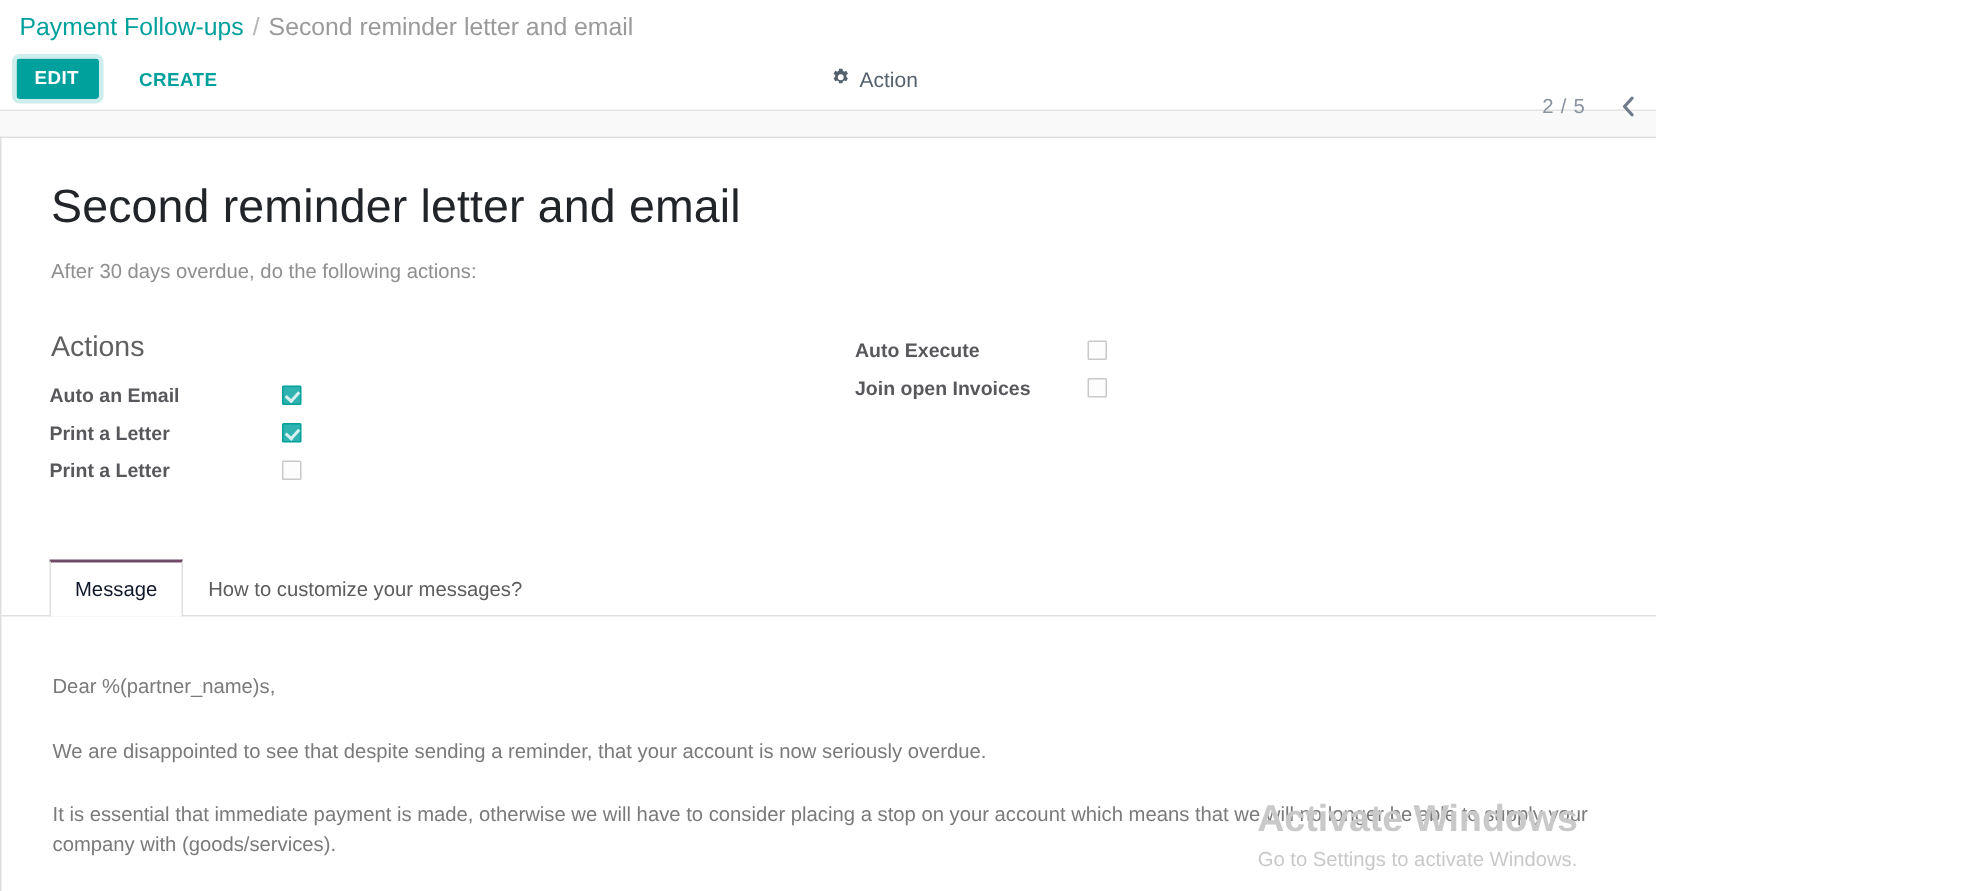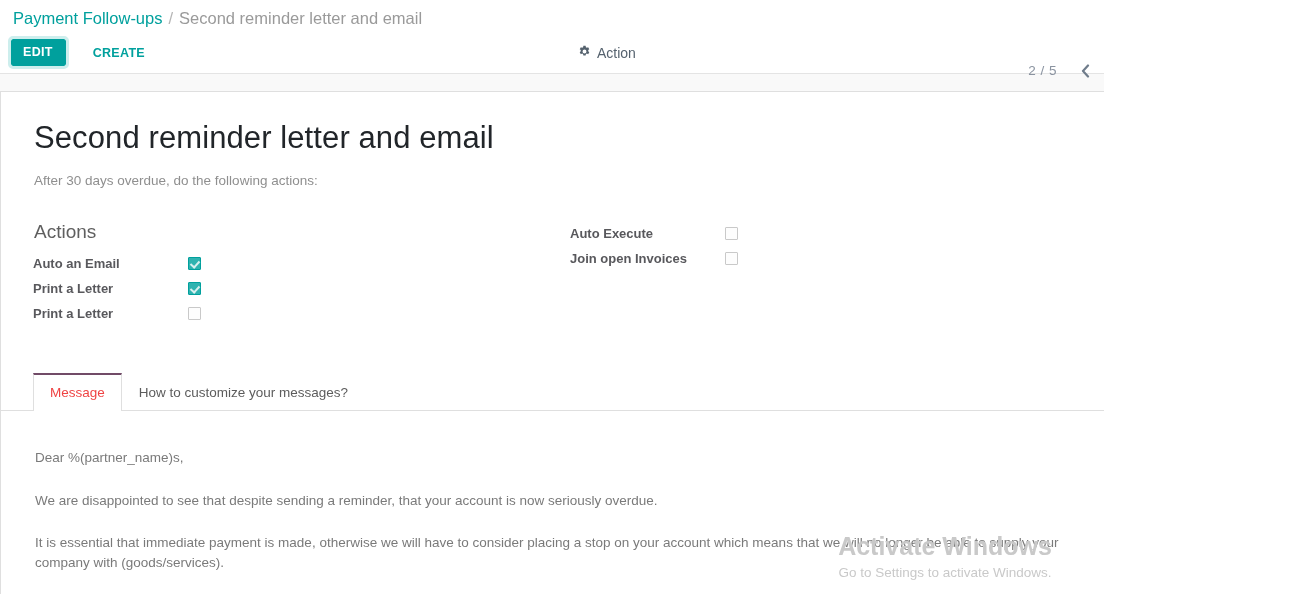--- a/index.html
+++ b/index.html
@@ -65,21 +65,21 @@
     font-size: 12.5px;
     font-weight: bold;
     letter-spacing: .3px;
     padding: 7px 10px;
     margin-left: 17px;
     cursor: pointer;
     font-family: "Liberation Sans", sans-serif;
   }
   .action-menu {
     position: absolute;
-    left: 578px;
+    left: 554px;
     display: flex;
     align-items: flex-start;
     gap: 6px;
     color: #55626e;
     font-size: 14px;
     cursor: pointer;
   }
   .gear-ico { display: block; }
   .pager {
     position: absolute;
@@ -194,21 +194,21 @@
     background: transparent;
     border: 1px solid transparent;
     border-bottom: none;
     margin-bottom: -1px;
     cursor: pointer;
     line-height: 1.2;
     font-family: "Liberation Sans", sans-serif;
     white-space: nowrap;
   }
   .tab.active {
-    color: #ef4444;
+    color: #0f172a;
     background: #ffffff;
     border-color: #dfdfdf;
     border-top: 2px solid #714B67;
     padding-top: 10px;
   }
 
   .tab-content {
     padding: 37px 2px 0 2px;
     font-size: 13.5px;
     color: #7a7a7a;

